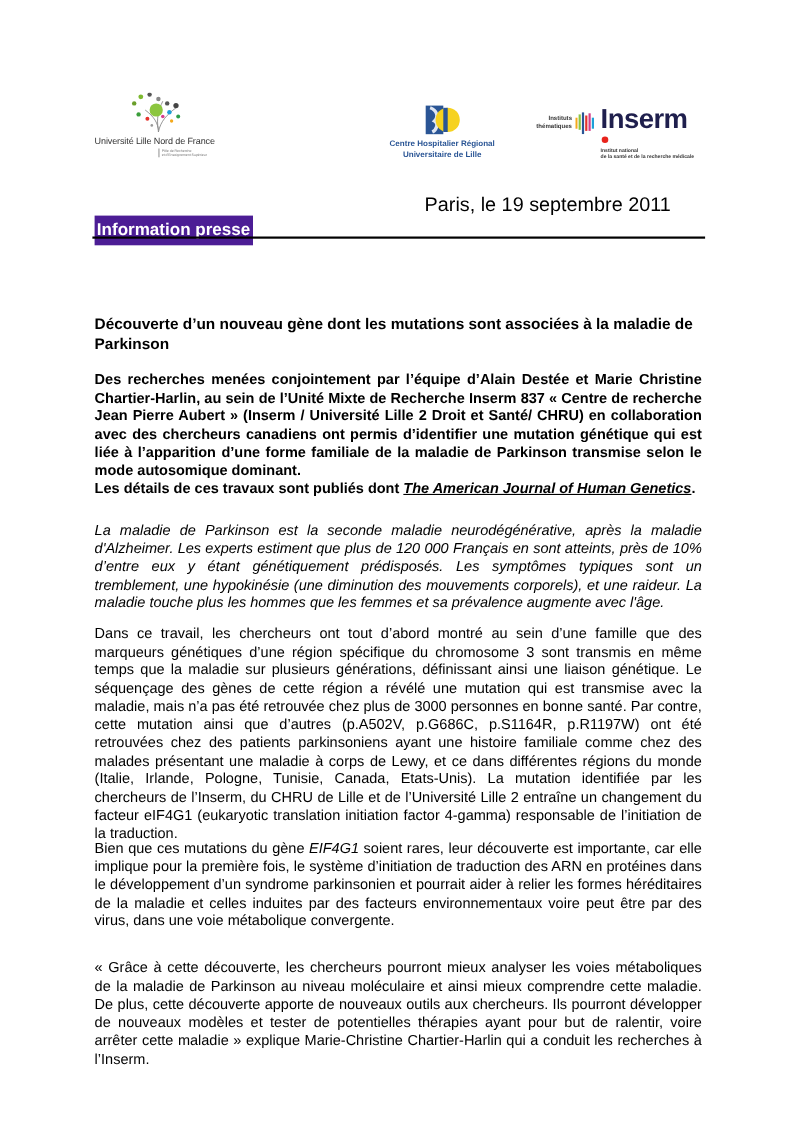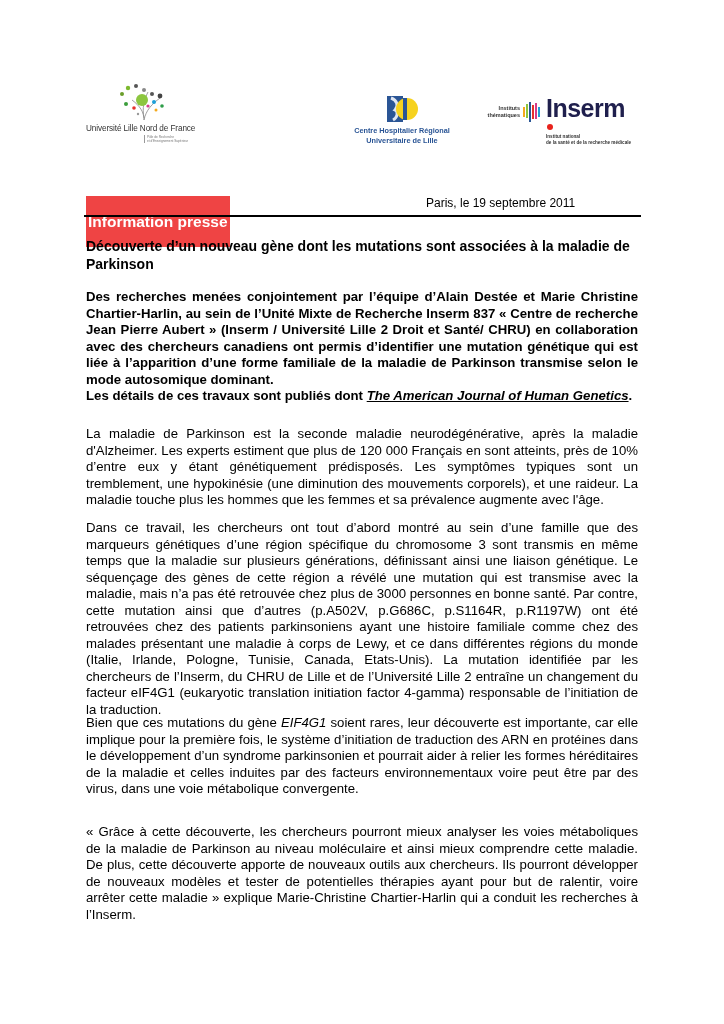--- a/index.html
+++ b/index.html
@@ -21,29 +21,29 @@
     .chru-mark { position: absolute; left: 31px; top: 0; width: 40px; height: 30px; }
     .chru-text { position: absolute; left: 0; top: 32px; width: 100px; text-align: center; font-size: 7.3px; font-weight: bold; color: #2a5595; line-height: 10px; white-space: nowrap; }
     
     .logo-inserm { left: 398px; top: 14px; width: 150px; height: 52px; }
     .inserm-inst { position: absolute; left: 0; top: 7px; font-size: 5.5px; font-weight: bold; color: #333; line-height: 6.5px; text-align: right; width: 36px; }
     .inserm-bars { position: absolute; left: 39px; top: 4px; width: 18px; height: 20px; }
     .inserm-word { position: absolute; left: 62px; top: -4px; font-size: 25px; font-weight: bold; color: #1f1f4d; letter-spacing: -0.5px; }
     .inserm-dot { position: absolute; left: 63px; top: 26px; width: 6px; height: 6px; border-radius: 50%; background: #e8231c; }
     .inserm-sub { position: absolute; left: 62px; top: 36px; font-size: 4.6px; font-weight: bold; color: #333; line-height: 6px; white-space: nowrap; }
 
-    .date { position: absolute; top: 196px; left: 386px; font-size: 12px; margin-left: 40px; }
-    .header-label { position: absolute; top: 196px; left: 86px; font-size: 15.5px; font-weight: bold; color: #fff; background: #ef4444; padding: 16px 2px; line-height: 19px; }
+    .date { position: absolute; top: 176px; left: 386px; font-size: 18px; }
+    .header-label { position: absolute; top: 196px; left: 86px; font-size: 15.5px; font-weight: bold; color: #fff; background: #4c1d95; padding: 4px 2px; line-height: 19px; }
     .rule { position: absolute; top: 215px; left: 84px; width: 557px; height: 2px; background: #000; }
 
-    .content { position: absolute; left: 86px; width: 552px; font-size: 13.2px; line-height: 16.5px; text-align: justify; }
+    .content { position: absolute; left: 86px; width: 552px; font-size: 13.2px; line-height: 16.5px; text-align: justify; margin-top: 48px; }
     .title { top: 238px; font-weight: bold; font-size: 14px; line-height: 17.5px; text-align: left; }
     .lead { top: 289px; font-weight: bold; line-height: 16.5px; }
     .lead a { color: #000000; font-style: italic; text-decoration: underline; }
-    .p1 { top: 426px; }
+    .p1 { top: 426px; font-style: italic; }
     .p2 { top: 520px; }
     .p3 { top: 715px; }
     .p4 { top: 824px; }
     p { margin: 0; }
   </style>
 </head>
 <body>
 
 <div class="logos">
   <div class="logo logo-ulnf">

